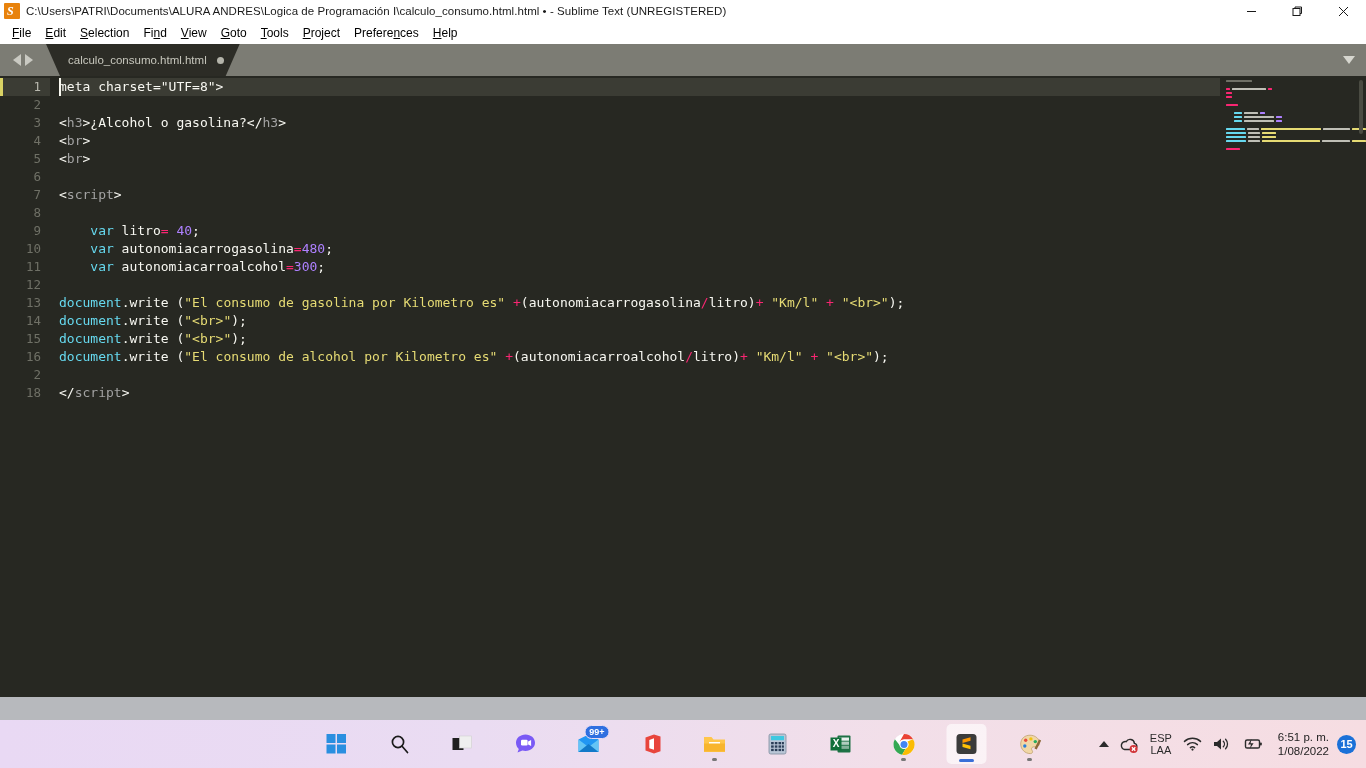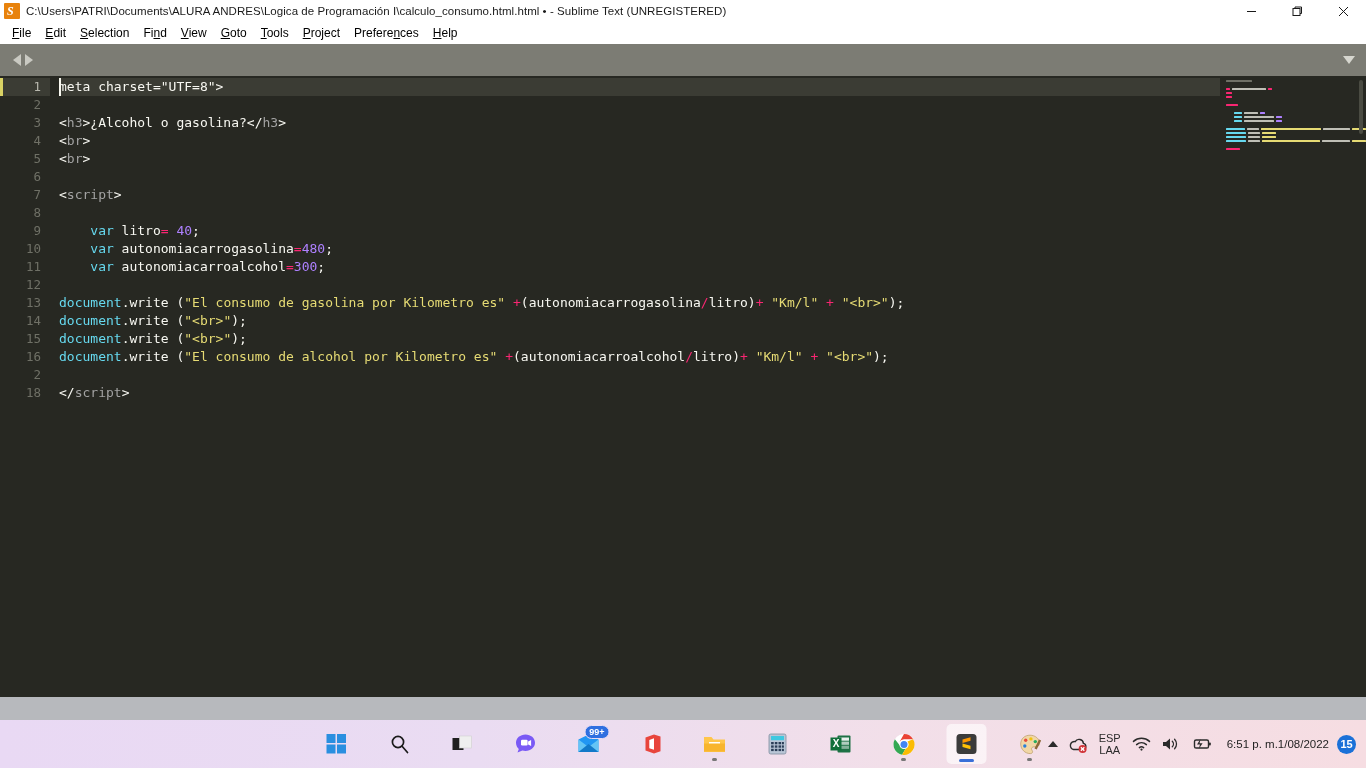--- a/index.html
+++ b/index.html
@@ -366,21 +366,21 @@
     align-items: center;
     justify-content: center;
     font-size: 11px;
     color: #2b2b2b;
     line-height: 12.5px;
     padding: 0 6px;
     text-align: center;
   }
   .clock {
     display: flex;
-    flex-direction: row;
+    flex-direction: column;
     align-items: flex-end;
     justify-content: center;
     font-size: 11.5px;
     color: #1e1e1e;
     line-height: 14px;
     padding: 0 6px 0 10px;
   }
   .notif-badge {
     width: 19px; height: 19px;
     border-radius: 50%;
@@ -443,20 +443,24 @@
     <div class="menu-item"><u>T</u>ools</div>
     <div class="menu-item"><u>P</u>roject</div>
     <div class="menu-item">Prefere<u>n</u>ces</div>
     <div class="menu-item"><u>H</u>elp</div>
   </div>
 
   <div class="tabbar">
     <div class="tab-arrows">
       <div class="tri-l"></div>
       <div class="tri-r"></div>
+    </div>
+    <div class="tab">
+      <span class="tab-label">calculo_consumo.html.html</span>
+      <span class="dirty-dot"></span>
     </div>
     <div class="tabbar-spacer"></div>
     <div class="tab-menu-caret">
       <div class="caret-down"></div>
     </div>
   </div>
 
   <div class="editor">
     <div class="gutter" id="gutter">
         <div class="gline active">1</div>

